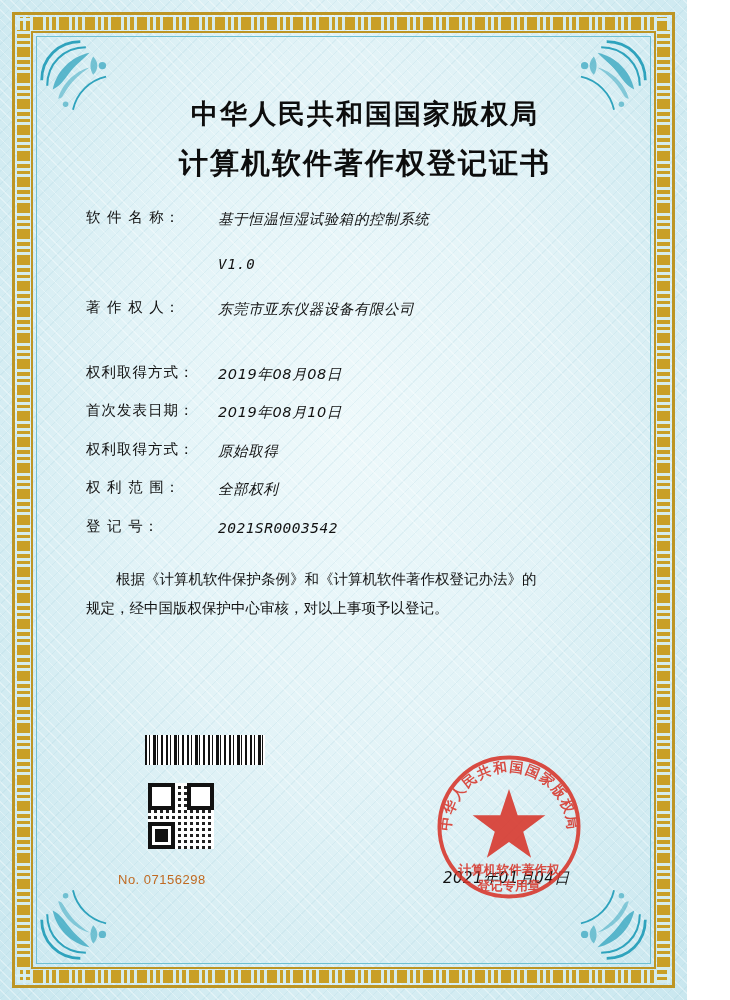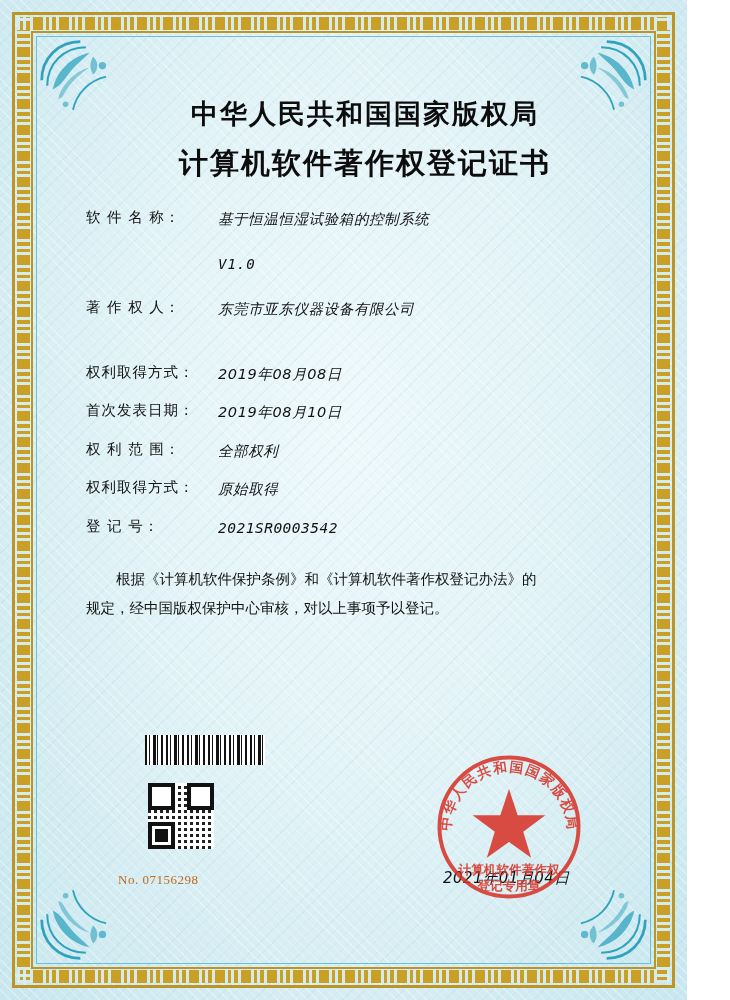--- a/index.html
+++ b/index.html
@@ -245,21 +245,21 @@
     content: "";
     position: absolute;
     left: 3px; top: 3px; right: 3px; bottom: 3px;
     background: #111;
   }
 
   .serial {
     position: absolute;
     left: 118px;
     top: 872px;
-    font-family: Liberation Serif, serif;
+    font-family: Liberation Sans, sans-serif;
     font-size: 13px;
     color: #c06a22;
     letter-spacing: 0.5px;
   }
 
   .issue-date {
     position: absolute;
     left: 443px;
     top: 869px;
     font-size: 15px;
@@ -370,27 +370,27 @@
         <div class="field-label">权利取得方式：</div>
         <div class="field-value">2019年08月08日</div>
       </div>
 
       <div class="field-row">
         <div class="field-label">首次发表日期：</div>
         <div class="field-value">2019年08月10日</div>
       </div>
 
       <div class="field-row">
+        <div class="field-label">权利取得方式：</div>
+        <div class="field-value">原始取得</div>
+      </div>
+
+      <div class="field-row">
         <div class="field-label">权 利 范 围：</div>
         <div class="field-value">全部权利</div>
-      </div>
-
-      <div class="field-row">
-        <div class="field-label">权利取得方式：</div>
-        <div class="field-value">原始取得</div>
       </div>
 
       <div class="field-row">
         <div class="field-label">登 记 号：</div>
         <div class="field-value mono">2021SR0003542</div>
       </div>
     </div>
 
     <div class="paragraph">
       <span class="indent"></span><span>根据《计算机软件保护条例》和《计算机软件著作权登记办法》的</span><br>

